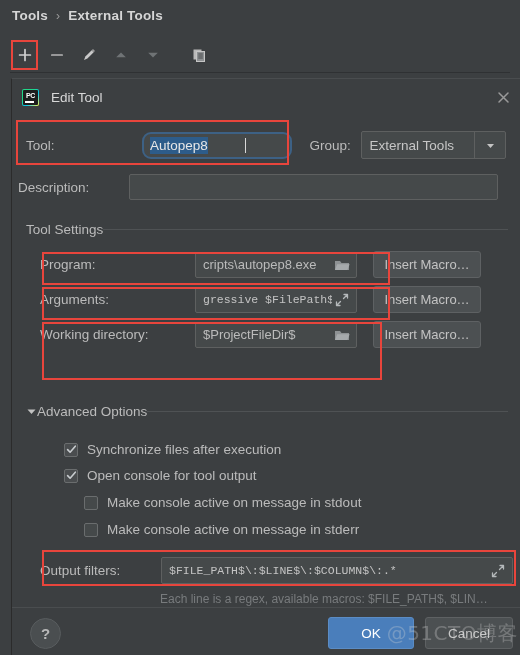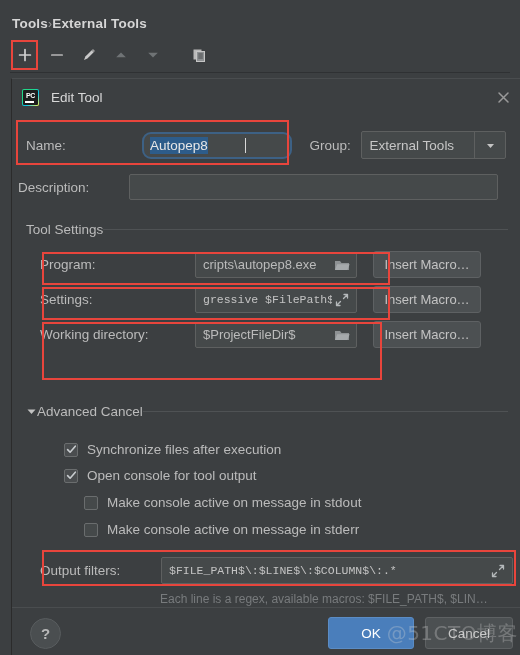--- a/index.html
+++ b/index.html
@@ -17,25 +17,25 @@
     overflow: hidden;
     -webkit-font-smoothing: antialiased;
   }
 
   
   .breadcrumb {
     position: absolute;
     left: 12px; top: 8px;
     display: flex;
     align-items: center;
+    gap: 8px;
     font-size: 13.5px;
     font-weight: bold;
     color: #d6d6d6;
     letter-spacing: .2px;
-    margin-top: 8px;
   }
   .breadcrumb .sep {
     font-weight: normal;
     color: #9a9a9a;
     font-size: 12px;
   }
 
   
   .toolbar {
     position: absolute;
@@ -377,21 +377,21 @@
       </div>
       <div class="dlg-title-text">Edit Tool</div>
     </div>
     <div class="close-x">
       <svg width="13" height="13" viewBox="0 0 13 13">
         <path d="M2 2 L11 11 M11 2 L2 11" stroke="#9a9a9a" stroke-width="1.5" stroke-linecap="round"></path>
       </svg>
     </div>
 
     <div class="row" style="left:14px; top:52px; width:480px;">
-      <div class="lbl" style="width:118px">Name:</div>
+      <div class="lbl" style="width:118px">Tool:</div>
       <div class="name-field">
         <span class="sel">Autopep8</span>
           <span class="caret"></span>
       </div>
       <div class="lbl" style="margin-left:18px; width:52px">Group:</div>
       <div class="combo">
         <div class="ctext">External Tools</div>
         <div class="arrowbox">
           <svg width="11" height="11" viewBox="0 0 11 11">
             <path d="M2 4 L5.5 8 L9 4 Z" fill="#c4c4c4"></path>
@@ -420,21 +420,21 @@
           <svg width="16" height="14" viewBox="0 0 16 14">
             <path d="M1 3 L1 12 L15 12 L15 5 L7.5 5 L6 3 Z" fill="#8e9294"></path>
             <path d="M1 12 L3.2 6.2 L15.6 6.2 L13.4 12 Z" fill="#a6aaac"></path>
           </svg>
         </span>
       </div>
       <div class="pbtn" style="margin-left:16px; width:108px">Insert Macro…</div>
     </div>
 
     <div class="row" style="left:28px; top:207px;">
-      <div class="lbl" style="width:155px">Settings:</div>
+      <div class="lbl" style="width:155px">Arguments:</div>
       <div class="field mono" style="width:162px">
         <span class="val">gressive $FilePath$</span>
         <span class="fbtn">
           <svg width="14" height="14" viewBox="0 0 14 14">
             <path d="M12.5 1.5 L8.5 5.5 M12.5 1.5 L12.5 5 M12.5 1.5 L9 1.5" stroke="#b4b8ba" stroke-width="1.3" stroke-linecap="round"></path>
             <path d="M1.5 12.5 L5.5 8.5 M1.5 12.5 L1.5 9 M1.5 12.5 L5 12.5" stroke="#b4b8ba" stroke-width="1.3" stroke-linecap="round"></path>
           </svg>
         </span>
       </div>
       <div class="pbtn" style="margin-left:16px; width:108px">Insert Macro…</div>
@@ -453,21 +453,21 @@
       </div>
       <div class="pbtn" style="margin-left:16px; width:108px">Insert Macro…</div>
     </div>
 
     <div class="sect" style="left:14px; top:325px; width:482px;">
       <span style="display:flex;align-items:center">
         <svg width="11" height="11" viewBox="0 0 11 11">
           <path d="M1.5 3.5 L9.5 3.5 L5.5 8 Z" fill="#c2c2c2"></path>
         </svg>
       </span>
-      <span>Advanced Cancel</span>
+      <span>Advanced Options</span>
       <span class="line" style="flex:1"></span>
     </div>
 
     <div class="cbrow" style="left:52px; top:363px;">
       <span class="cb">
         <svg width="11" height="11" viewBox="0 0 11 11">
           <path d="M1.6 5.6 L4.1 8.2 L9.3 2.2" stroke="#c8cccf" stroke-width="1.6" fill="none" stroke-linecap="round" stroke-linejoin="round"></path>
         </svg>
       </span>
       <span>Synchronize files after execution</span>

